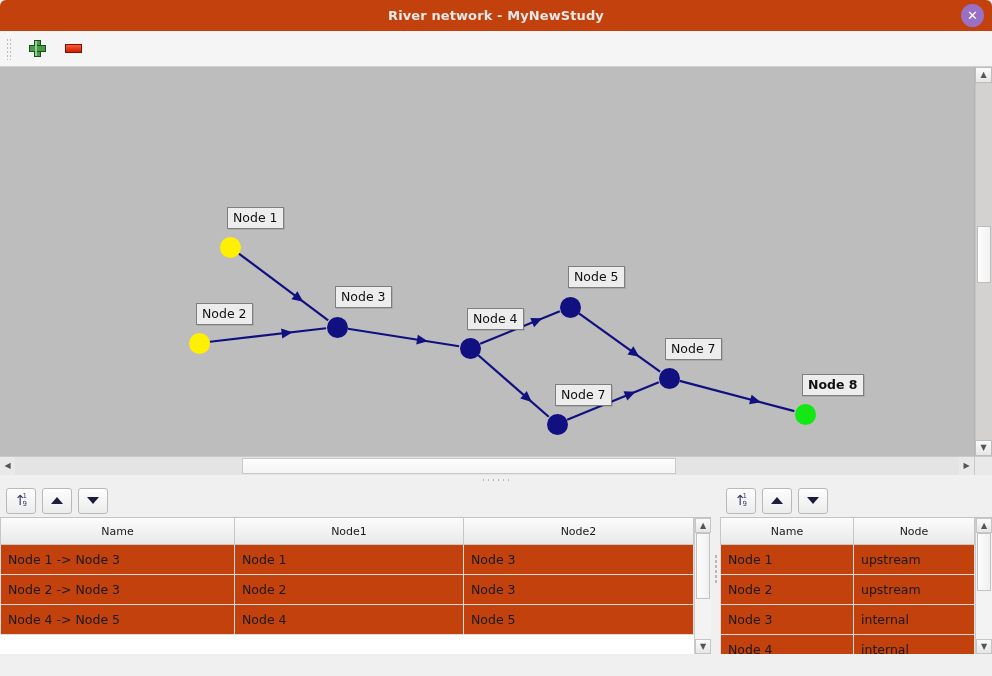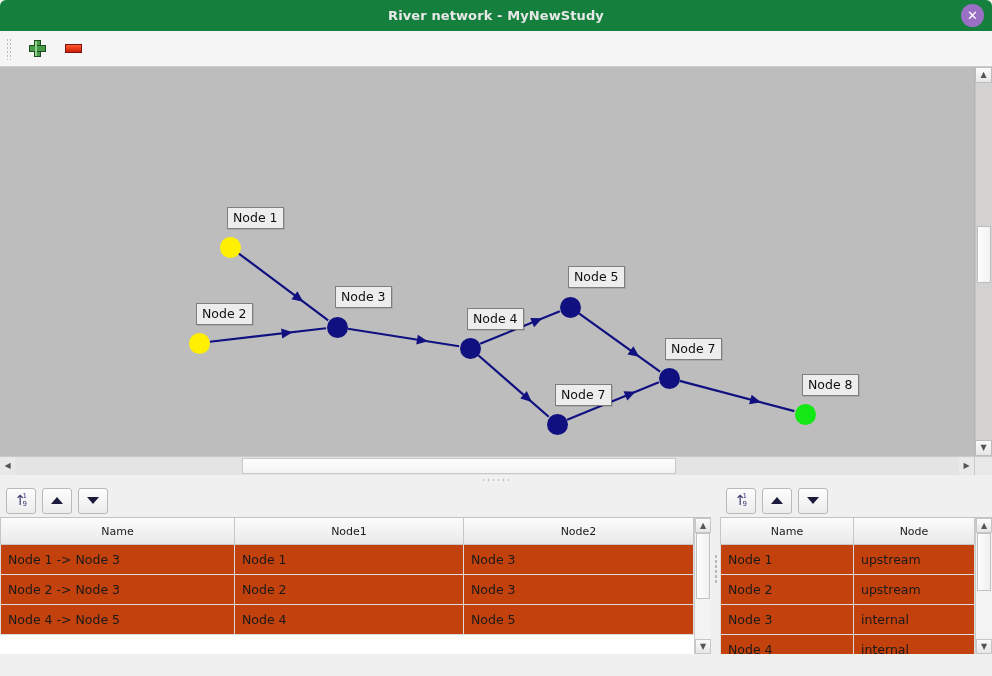--- a/index.html
+++ b/index.html
@@ -5,21 +5,21 @@
   html,body{margin:0;padding:0;}
   body{
     width:992px;height:676px;overflow:hidden;
     font-family:"DejaVu Sans","Liberation Sans",sans-serif;
     font-size:12.5px;color:#1a1a1a;background:#f0f0f0;
   }
   .window{position:relative;width:992px;height:676px;background:#f0f0f0;display:flex;flex-direction:column;}
 
   
   .titlebar{
-    height:31px;flex:0 0 31px;background:#15803d;color:#e8e8e8;
+    height:31px;flex:0 0 31px;background:#c2410c;color:#e8e8e8;
     display:flex;align-items:center;justify-content:center;position:relative;
     border-top-left-radius:6px;border-top-right-radius:6px;
   }
   .titlebar .title{font-size:13px;font-weight:bold;letter-spacing:.1px;}
   .close-btn{
     position:absolute;right:8px;top:4px;width:23px;height:23px;border-radius:50%;
     background:#9a70c4;display:flex;align-items:center;justify-content:center;
     color:#fff;font-size:13px;font-weight:bold;line-height:1;cursor:pointer;
   }
 
@@ -186,21 +186,21 @@
         <div class="nlabel" style="left: 335px; top: 219px;">Node 3</div>
         <div class="node mid" style="left: 459.5px; top: 270.5px;"></div>
         <div class="nlabel" style="left: 467px; top: 241px;">Node 4</div>
         <div class="node mid" style="left: 559.5px; top: 229.5px;"></div>
         <div class="nlabel" style="left: 568px; top: 199px;">Node 5</div>
         <div class="node mid" style="left: 546.5px; top: 346.5px;"></div>
         <div class="nlabel" style="left: 555px; top: 317px;">Node 7</div>
         <div class="node mid" style="left: 658.5px; top: 300.5px;"></div>
         <div class="nlabel" style="left: 665px; top: 271px;">Node 7</div>
         <div class="node sink" style="left: 794.5px; top: 336.5px;"></div>
-        <div class="nlabel" style="left: 802px; top: 307px;">Node 8</div>
+        <div class="nlabel" style="left: 802px; top: 307px; font-weight: bold;">Node 8</div>
       </div>
     <div class="vscroll">
       <div class="sb-arrow">
           <span>▲</span>
         </div>
       <div class="sb-track">
         <div class="sb-thumb" id="dv-thumb" style="top: 40%; height: 16%;"></div>
       </div>
       <div class="sb-arrow">
           <span>▼</span>

